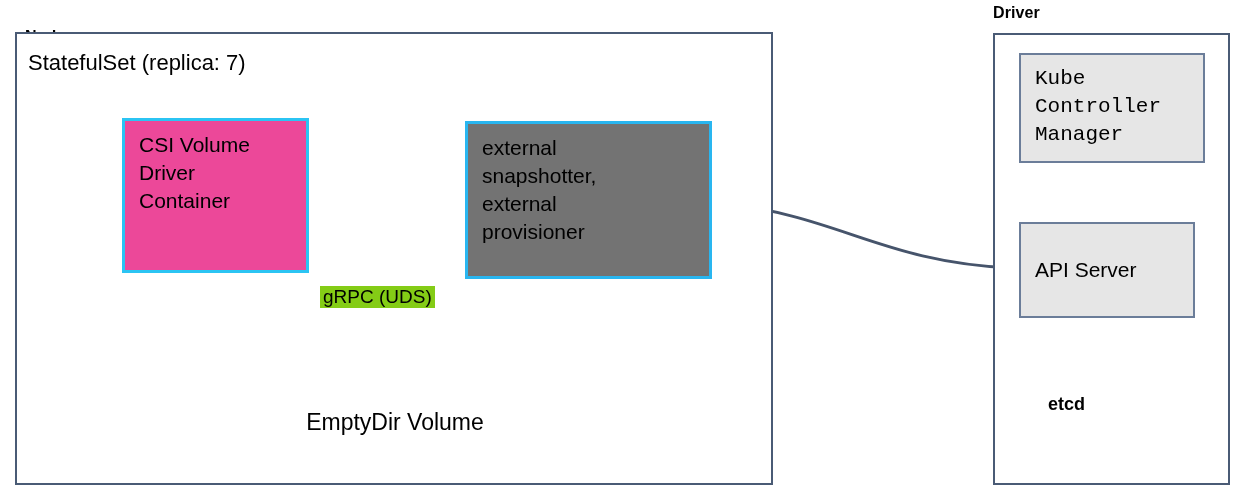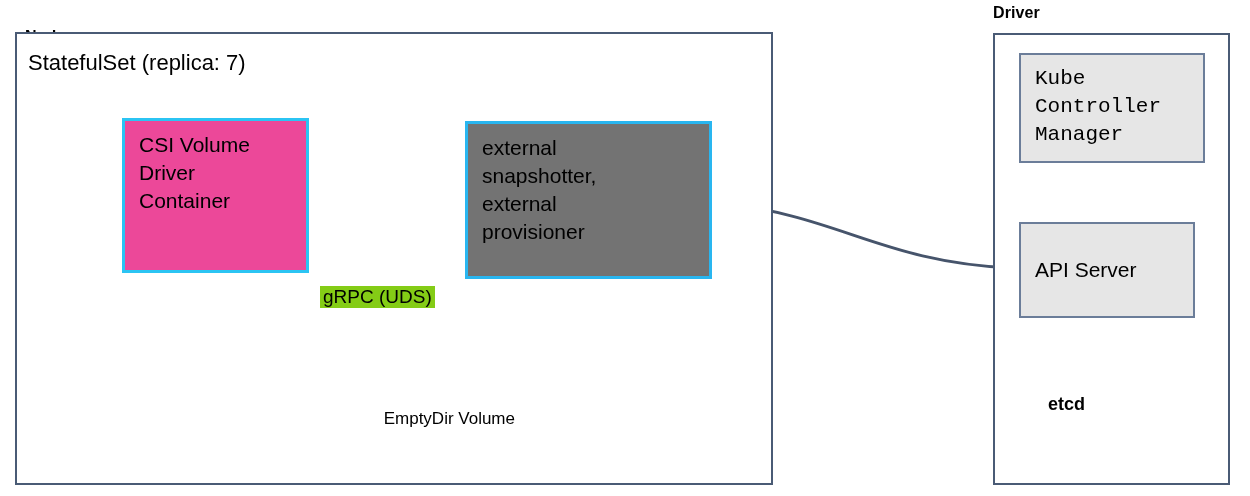--- a/index.html
+++ b/index.html
@@ -75,22 +75,22 @@
     background: #e6e6e6;
     border: 2px solid #6b7d99;
   }
   .box-gray.center-text {
     align-items: center;
     padding-top: 0;
   }
   .cyl-label {
     position: absolute;
     width: 100%;
-    text-align: right;
-    font-size: 17px;
+    text-align: center;
+    font-size: 23px;
     color: #000000;
     pointer-events: none;
   }
   .cyl-label.small { font-size: 18px; }
   .cyl-label.left-align {
     text-align: left;
     padding-left: 30px;
     box-sizing: border-box;
   }
 

